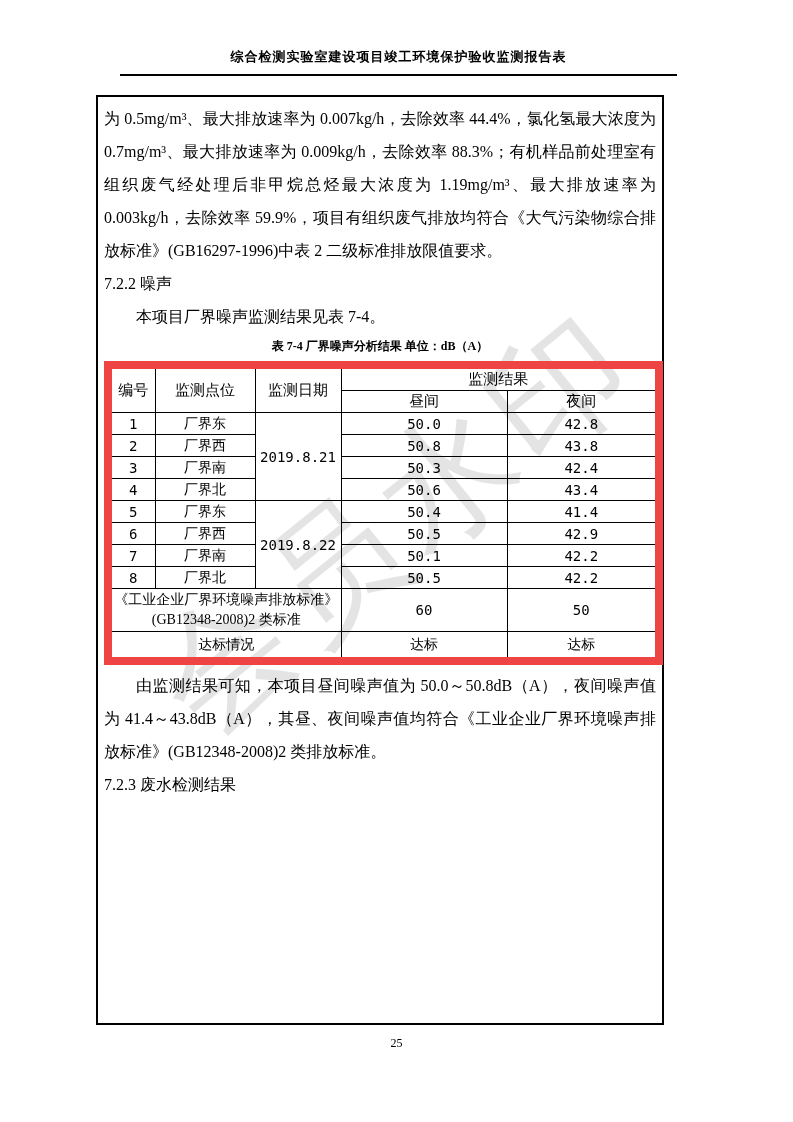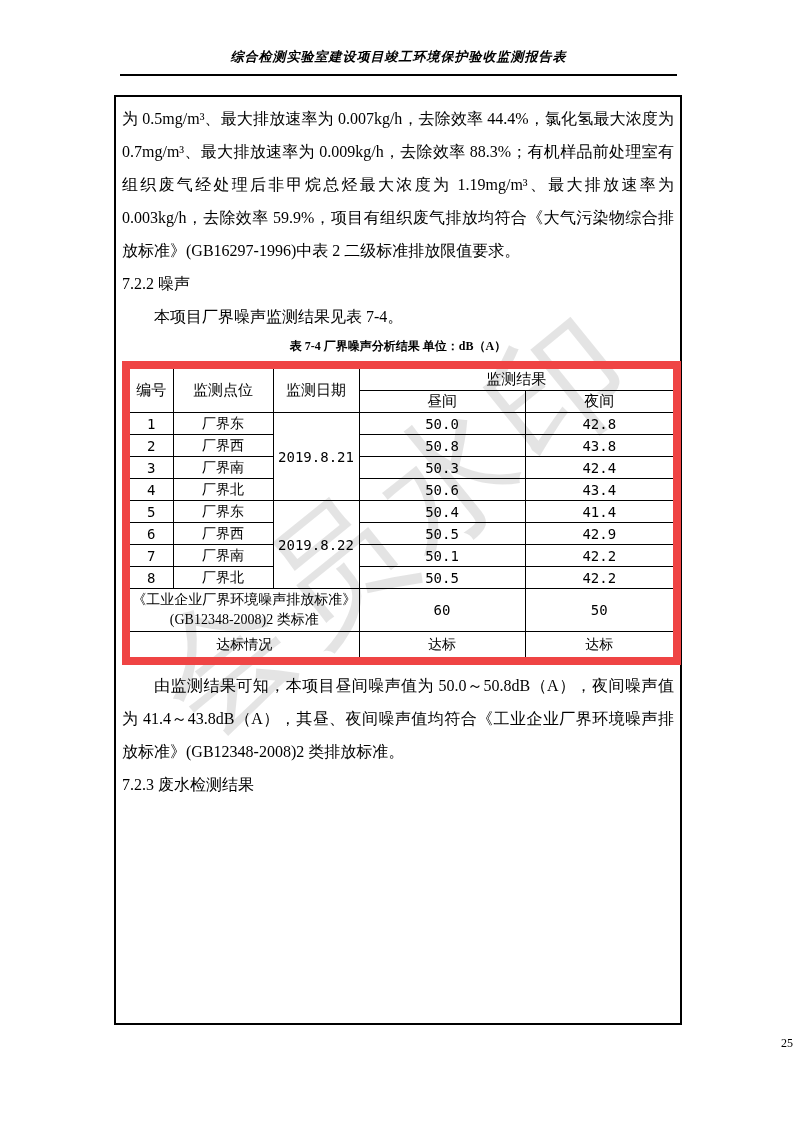--- a/index.html
+++ b/index.html
@@ -30,32 +30,31 @@
   }
 
   .doc-header {
     position: absolute;
     left: 120px; top: 48px; width: 557px;
     text-align: center;
     font-size: 13px;
     font-weight: bold;
     letter-spacing: 1px;
     z-index: 2;
-    font-style: italic;
   }
   .header-rule {
     position: absolute;
     left: 120px; top: 74px; width: 557px;
     border-bottom: 2px solid #000;
     z-index: 2;
   }
 
   .content-box {
     position: absolute;
-    left: 114px; top: 95px;
+    left: 96px; top: 95px;
     width: 568px; height: 930px;
     border: 2px solid #000;
     box-sizing: border-box;
     padding: 5px 6px 16px 6px;
     z-index: 1;
   }
 
   .body-text {
     font-size: 16px;
     line-height: 33px;
@@ -95,21 +94,21 @@
     overflow: hidden;
   }
   table.noise th { font-size: 15px; }
   table.noise .std-cell { font-size: 14px; line-height: 20px; height: 42px; }
   table.noise .tall { height: 25px; }
   .num { font-family: "DejaVu Sans Mono", "Liberation Mono", monospace; font-size: 13px; }
 
   .page-number {
     position: absolute;
     left: 0; top: 1036px; width: 793px;
-    text-align: right;
+    text-align: center;
     font-size: 12px;
     z-index: 2;
   }
 </style>
 </head>
 <body>
 
 <div class="page">
 
   <div class="watermark">会员水印</div>

